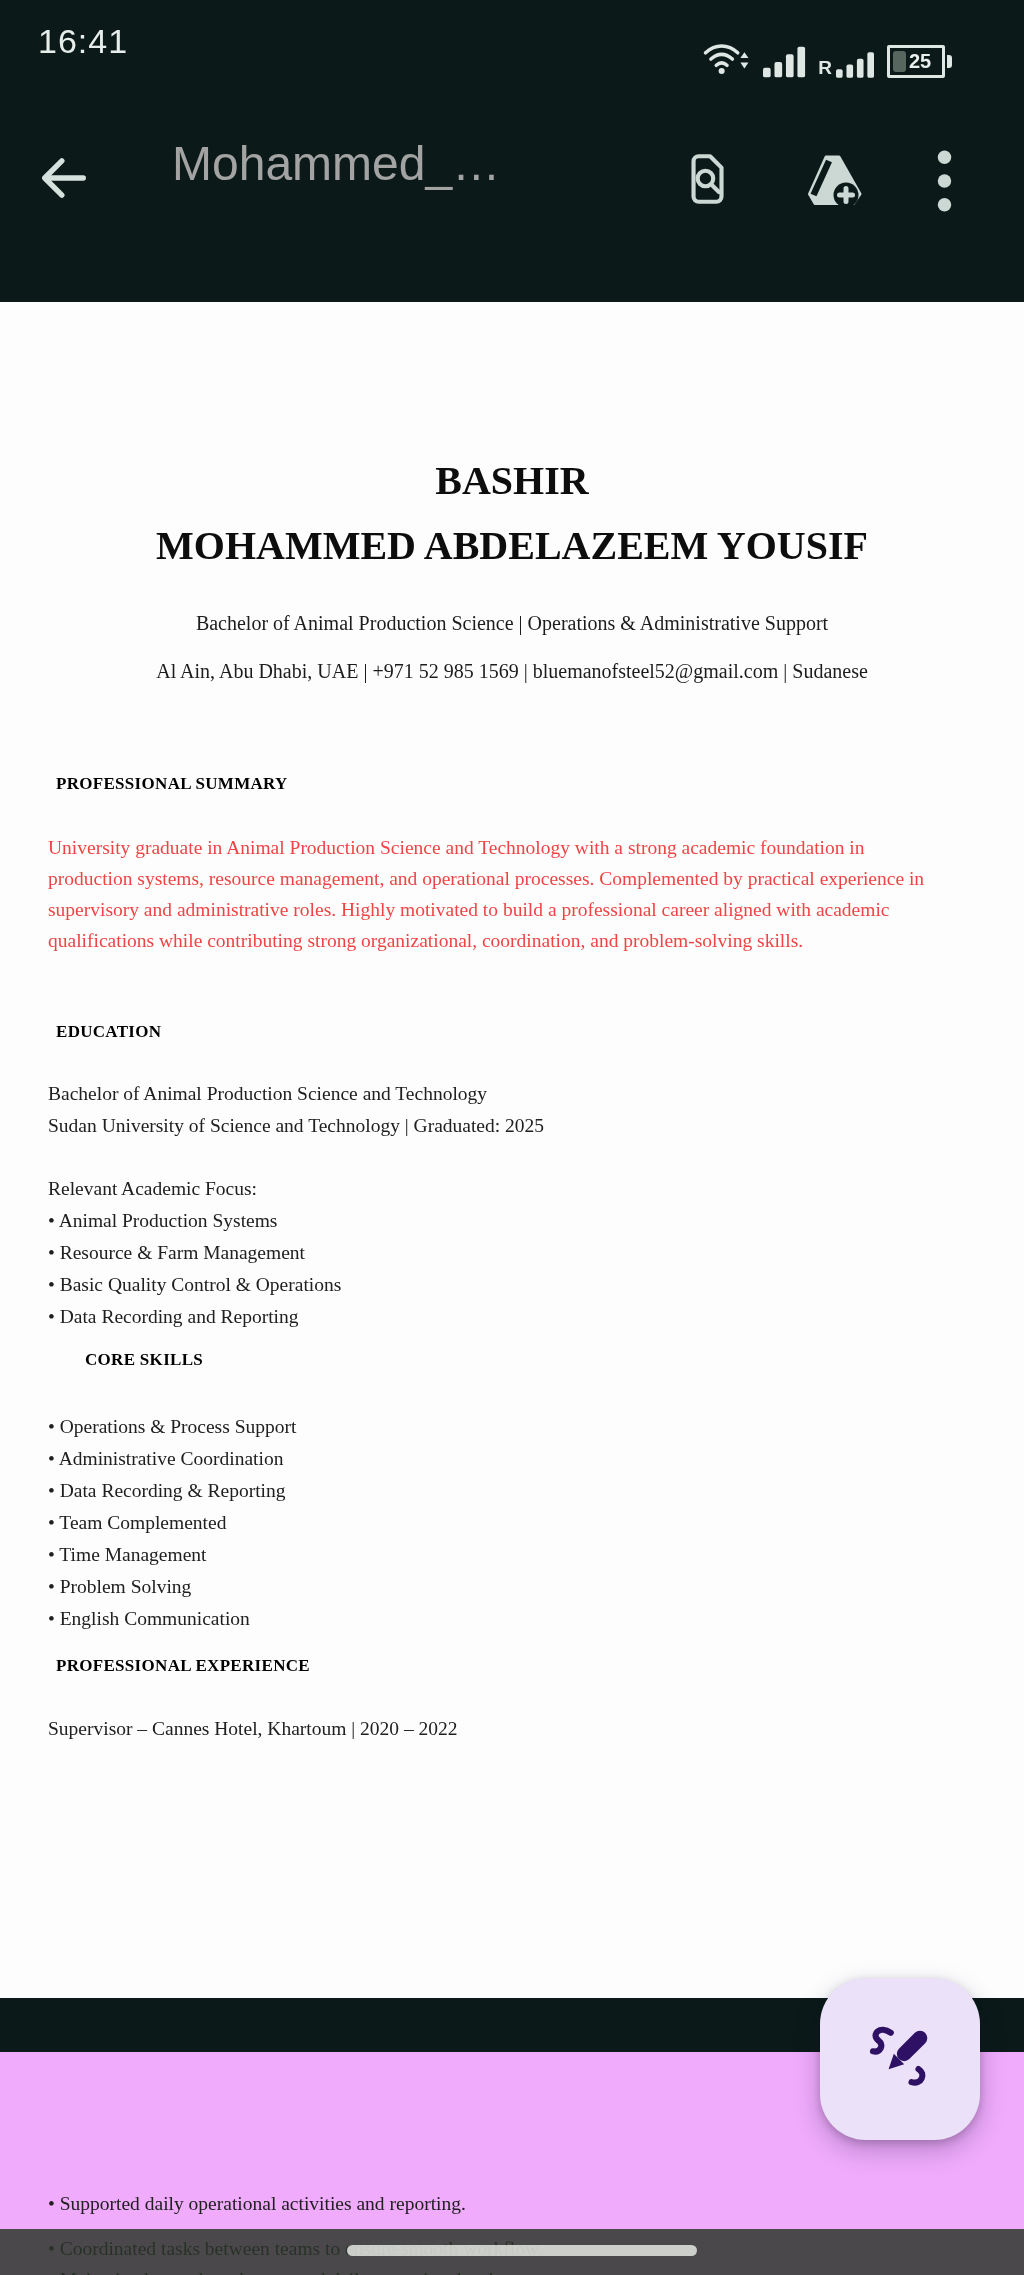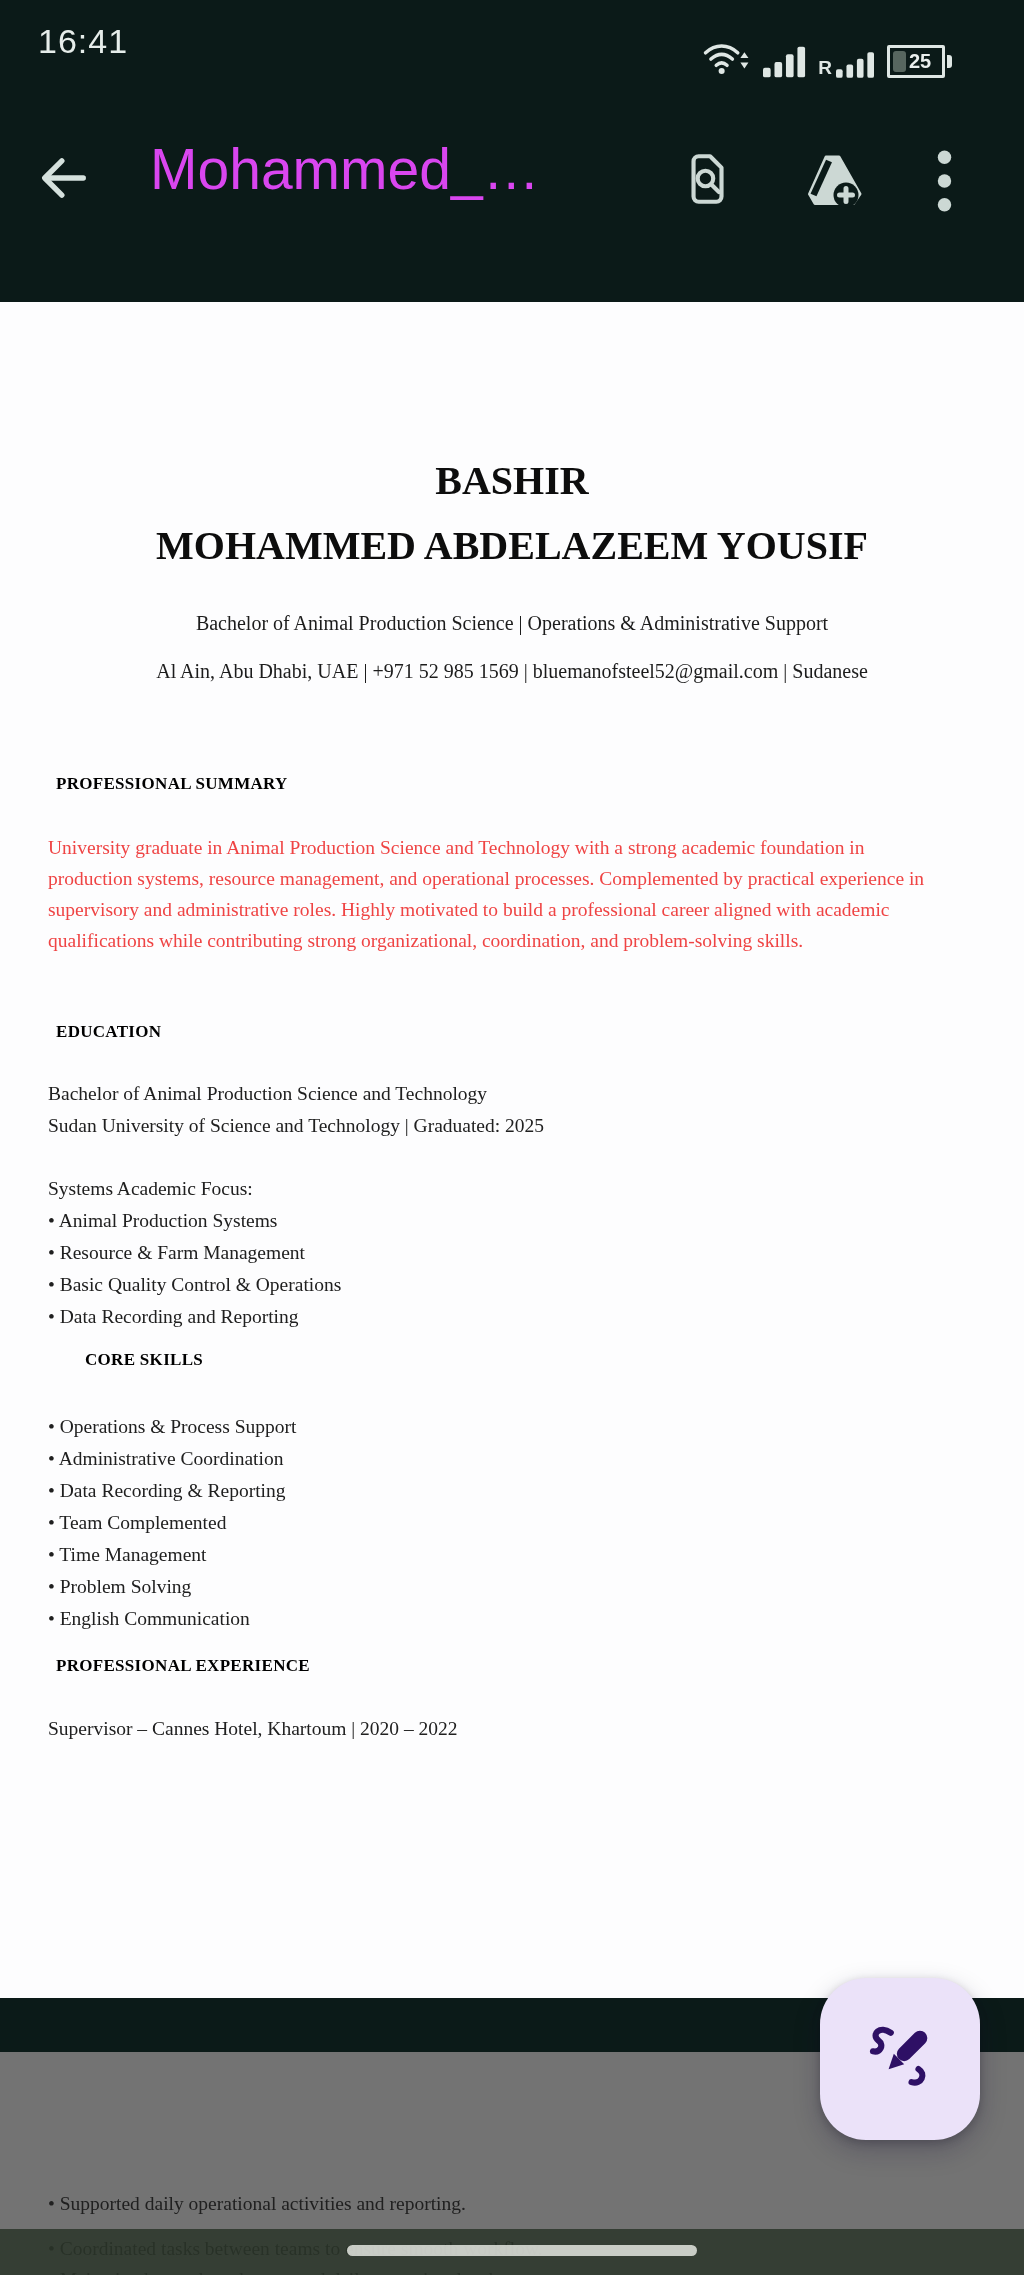--- a/index.html
+++ b/index.html
@@ -14,30 +14,30 @@
   .sim2 .r{font-family:"Liberation Sans",sans-serif;font-size:19px;font-weight:700;color:#dfe7e4;line-height:1;margin-bottom:1px;}
   .battery{display:flex;align-items:center;margin-left:2px;}
   .battery-body{position:relative;width:52px;height:27px;border:3px solid #dfe7e4;border-radius:2px;
                 display:flex;align-items:center;}
   .battery-fill{position:absolute;left:3px;top:3px;bottom:3px;width:13px;border-radius:3px;background:#57665f;}
   .battery-num{position:relative;width:100%;text-align:center;padding-left:8px;
                font-family:"Liberation Sans",sans-serif;font-size:20px;font-weight:700;color:#eaf0ee;}
   .battery-nub{width:5px;height:13px;background:#dfe7e4;border-radius:0 3px 3px 0;margin-left:2px;}
   
   .back-btn{position:absolute;left:34px;top:148px;width:60px;height:60px;cursor:pointer;}
-  .doc-title{position:absolute;left:150px;top:136px;font-family:"Liberation Sans",sans-serif;
-             font-size:57px;color:#d946ef;white-space:nowrap;}
+  .doc-title{position:absolute;left:172px;top:136px;font-family:"Liberation Sans",sans-serif;
+             font-size:48px;color:#a3a3a3;white-space:nowrap;}
   .abtn{position:absolute;top:150px;width:60px;height:60px;cursor:pointer;}
   .abtn.find{left:678px;}
   .abtn.drive{left:800px;width:66px;}
   .abtn.dots{left:936px;}
   
   .page1{position:absolute;left:0;top:302px;width:1024px;height:1696px;background:#fdfdfe;color:#1d1d1d;}
   .page-gap{position:absolute;left:0;top:1998px;width:1024px;height:54px;background:#0b1a18;}
-  .page2{position:absolute;left:0;top:2052px;width:1024px;height:223px;background:#737373;color:#1d1d1d;overflow:hidden;}
+  .page2{position:absolute;left:0;top:2052px;width:1024px;height:223px;background:#f0abfc;color:#1d1d1d;overflow:hidden;}
   .doc-name{position:absolute;left:0;top:146px;width:1024px;text-align:center;
             font-size:40px;font-weight:700;line-height:65px;color:#0d0d0d;}
   .doc-sub{position:absolute;left:48px;width:928px;text-align:center;font-size:20px;color:#1c1c1c;}
   .sub1{top:310px;} .sub2{top:358px;}
   .sec-h{position:absolute;left:56px;font-size:17px;font-weight:700;color:#000000;letter-spacing:.3px;}
   .body-txt{position:absolute;left:48px;width:905px;font-size:19.5px;line-height:31px;color:#ef4444;}
   .lines{position:absolute;left:48px;width:905px;font-size:19.5px;line-height:32px;color:#202020;}
   .lines div{white-space:nowrap;}
   .h-summary{top:472px;} .p-summary{top:530px;}
   .h-education{top:720px;} .edu-lines{top:776px;} .focus-lines{top:871px;}
@@ -167,21 +167,21 @@
 
     <div class="sec-h h-summary">PROFESSIONAL SUMMARY</div>
     <div class="body-txt p-summary">University graduate in Animal Production Science and Technology with a strong academic foundation in production systems, resource management, and operational processes. Complemented by practical experience in supervisory and administrative roles. Highly motivated to build a professional career aligned with academic qualifications while contributing strong organizational, coordination, and problem-solving skills.</div>
 
     <div class="sec-h h-education">EDUCATION</div>
     <div class="lines edu-lines">
       <div>Bachelor of Animal Production Science and Technology</div>
       <div>Sudan University of Science and Technology | Graduated: 2025</div>
     </div>
     <div class="lines focus-lines">
-      <div>Systems Academic Focus:</div>
+      <div>Relevant Academic Focus:</div>
       <div>• Animal Production Systems</div>
       <div>• Resource &amp; Farm Management</div>
       <div>• Basic Quality Control &amp; Operations</div>
       <div>• Data Recording and Reporting</div>
     </div>
 
     <div class="sec-h h-skills">CORE SKILLS</div>
     <div class="lines skill-lines">
       <div>• Operations &amp; Process Support</div>
       <div>• Administrative Coordination</div>

